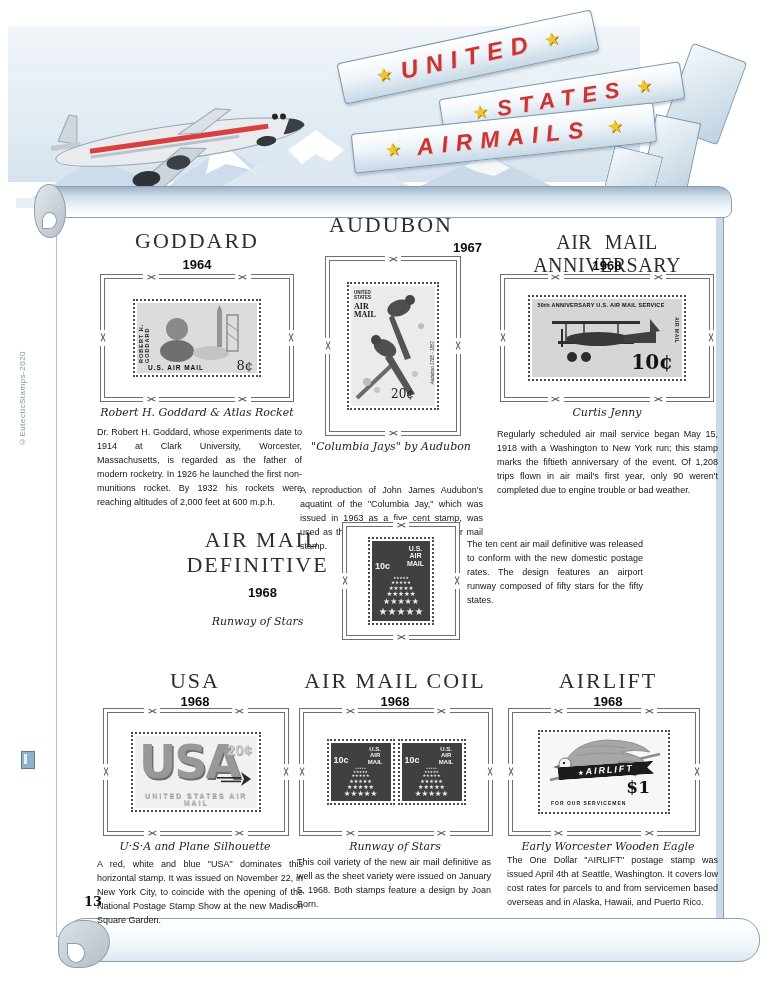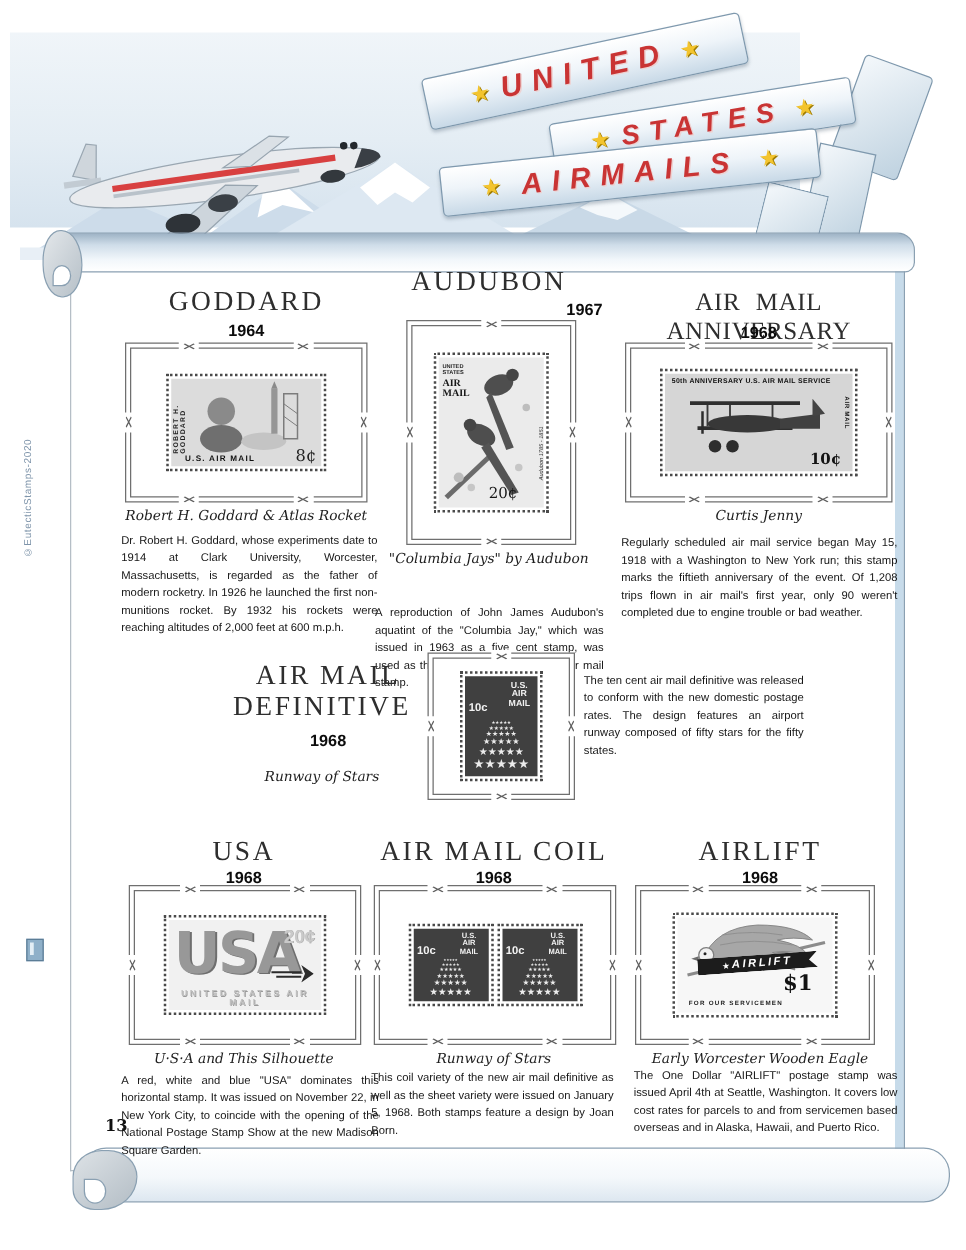--- a/index.html
+++ b/index.html
@@ -104,21 +104,21 @@
   .a-denom{position:absolute;left:40px;bottom:5px;font-size:12px;color:#161616;font-family:"DejaVu Serif",serif;}
   .a-side{position:absolute;right:0;bottom:22px;writing-mode:vertical-rl;transform:rotate(180deg);
           font-size:4.5px;font-style:italic;color:#333;}
 
   
   .an-art{width:150px;height:78px;background:#d6d6d6;}
   .an-top{position:absolute;top:3px;left:0;right:12px;text-align:center;font-size:5.5px;
           font-weight:bold;color:#0e0e0e;letter-spacing:.3px;}
   .an-side{position:absolute;right:2px;top:18px;writing-mode:vertical-rl;font-size:5px;
           font-weight:bold;color:#1c1c1c;letter-spacing:.5px;}
-  .an-denom{position:absolute;right:9px;bottom:3px;font-size:12px;font-weight:bold;color:#141414;
+  .an-denom{position:absolute;right:9px;bottom:3px;font-size:20px;font-weight:bold;color:#141414;
           font-family:"DejaVu Serif",serif;}
 
   
   .d-art{width:58px;height:80px;background:#404040;}
   .d-art.coil{width:60px;height:58px;}
   .d-denom{position:absolute;left:3px;top:20px;color:#f2f2f2;font-weight:bold;font-size:9px;}
   .d-art.coil .d-denom{top:12px;}
   .d-us{position:absolute;right:6px;top:4px;color:#f2f2f2;font-weight:bold;font-size:7px;
         line-height:1.05;text-align:center;}
   .d-art.coil .d-us{font-size:6px;right:8px;top:3px;}
@@ -367,21 +367,21 @@
         <div class="u-denom">20¢</div>
         <svg class="u-dart" width="34" height="14" viewBox="0 0 34 14">
           <polygon points="24,0 34,7 24,14 27,7" fill="#2b2b2b"></polygon>
           <rect x="0" y="5" width="24" height="1.6" fill="#2b2b2b"></rect>
           <rect x="4" y="8.6" width="20" height="1.6" fill="#2b2b2b"></rect>
         </svg>
         <div class="u-bottom">UNITED STATES AIR MAIL</div>
       </div>
     </div>
   </div>
-  <div class="caption" style="left:95px;top:840px;width:200px;">U·S·A and This Silhouette</div>
+  <div class="caption" style="left:95px;top:840px;width:200px;">U·S·A and Plane Silhouette</div>
   <div class="desc" style="left:97px;top:858px;width:206px;">A red, white and blue "USA" dominates this horizontal stamp. It was issued on November 22, in New York City, to coincide with the opening of the National Postage Stamp Show at the new Madison Square Garden.</div>
 
   <div class="sec-title" style="left:297px;top:668px;width:196px;">AIR MAIL COIL</div>
   <div class="sec-year" style="left:297px;top:694px;width:196px;">1968</div>
   <div class="frame" style="left:299px;top:708px;width:192px;height:126px;">
     <span class="orn h o-tl"></span>
       <span class="orn h o-tr"></span>
     <span class="orn h o-bl"></span>
       <span class="orn h o-br"></span>
     <span class="orn v o-l"></span>

